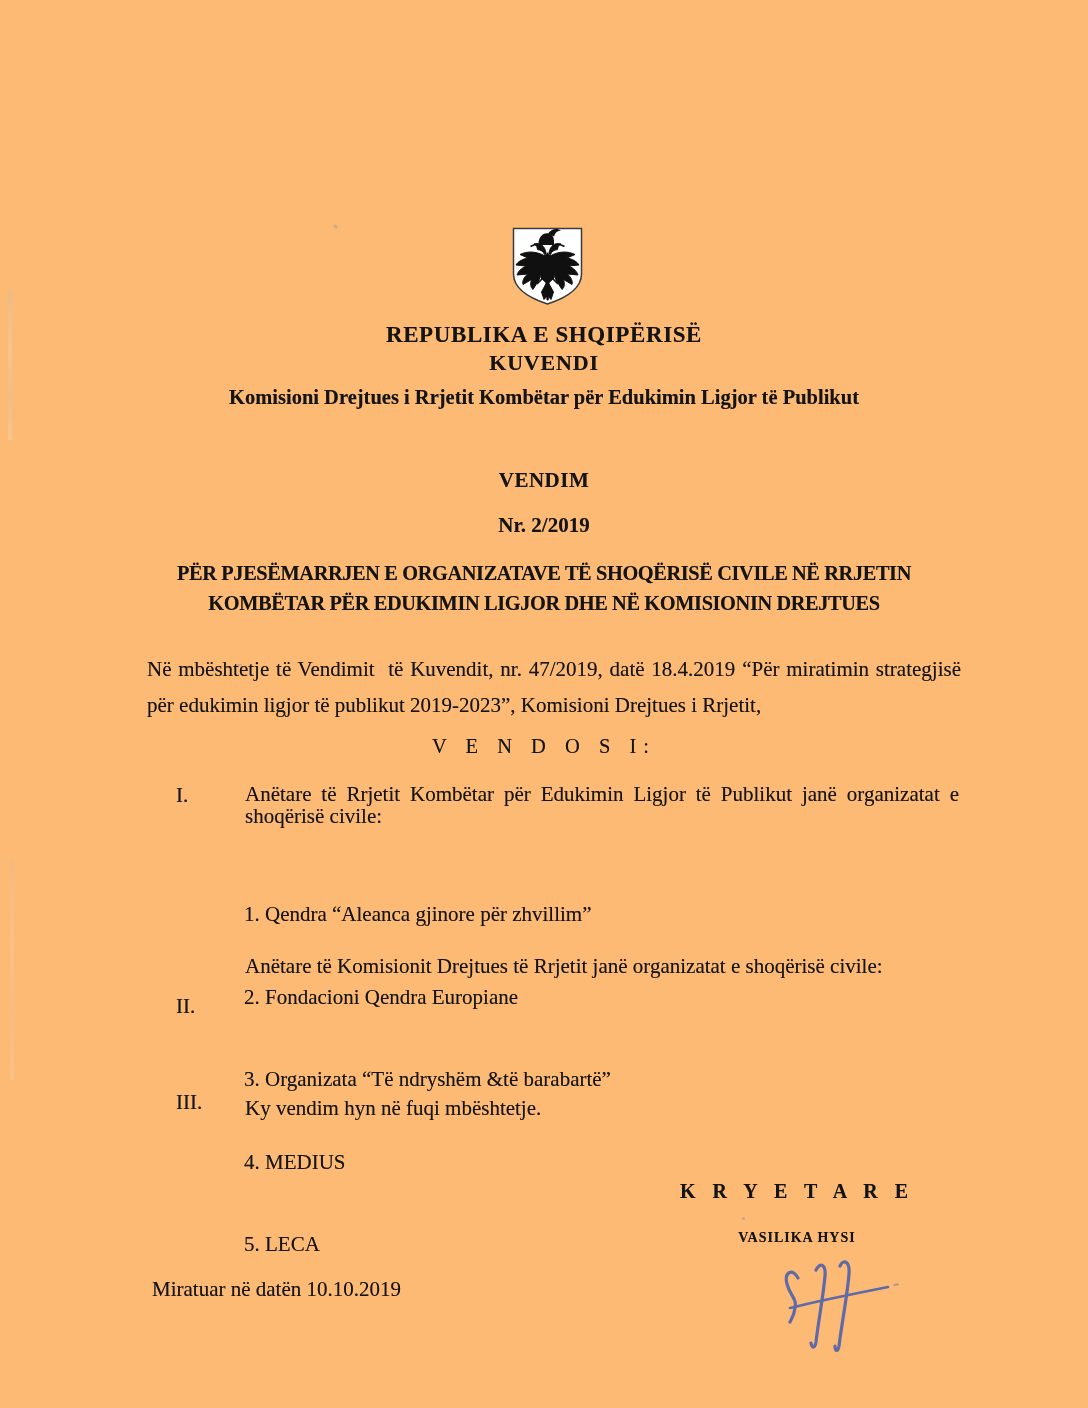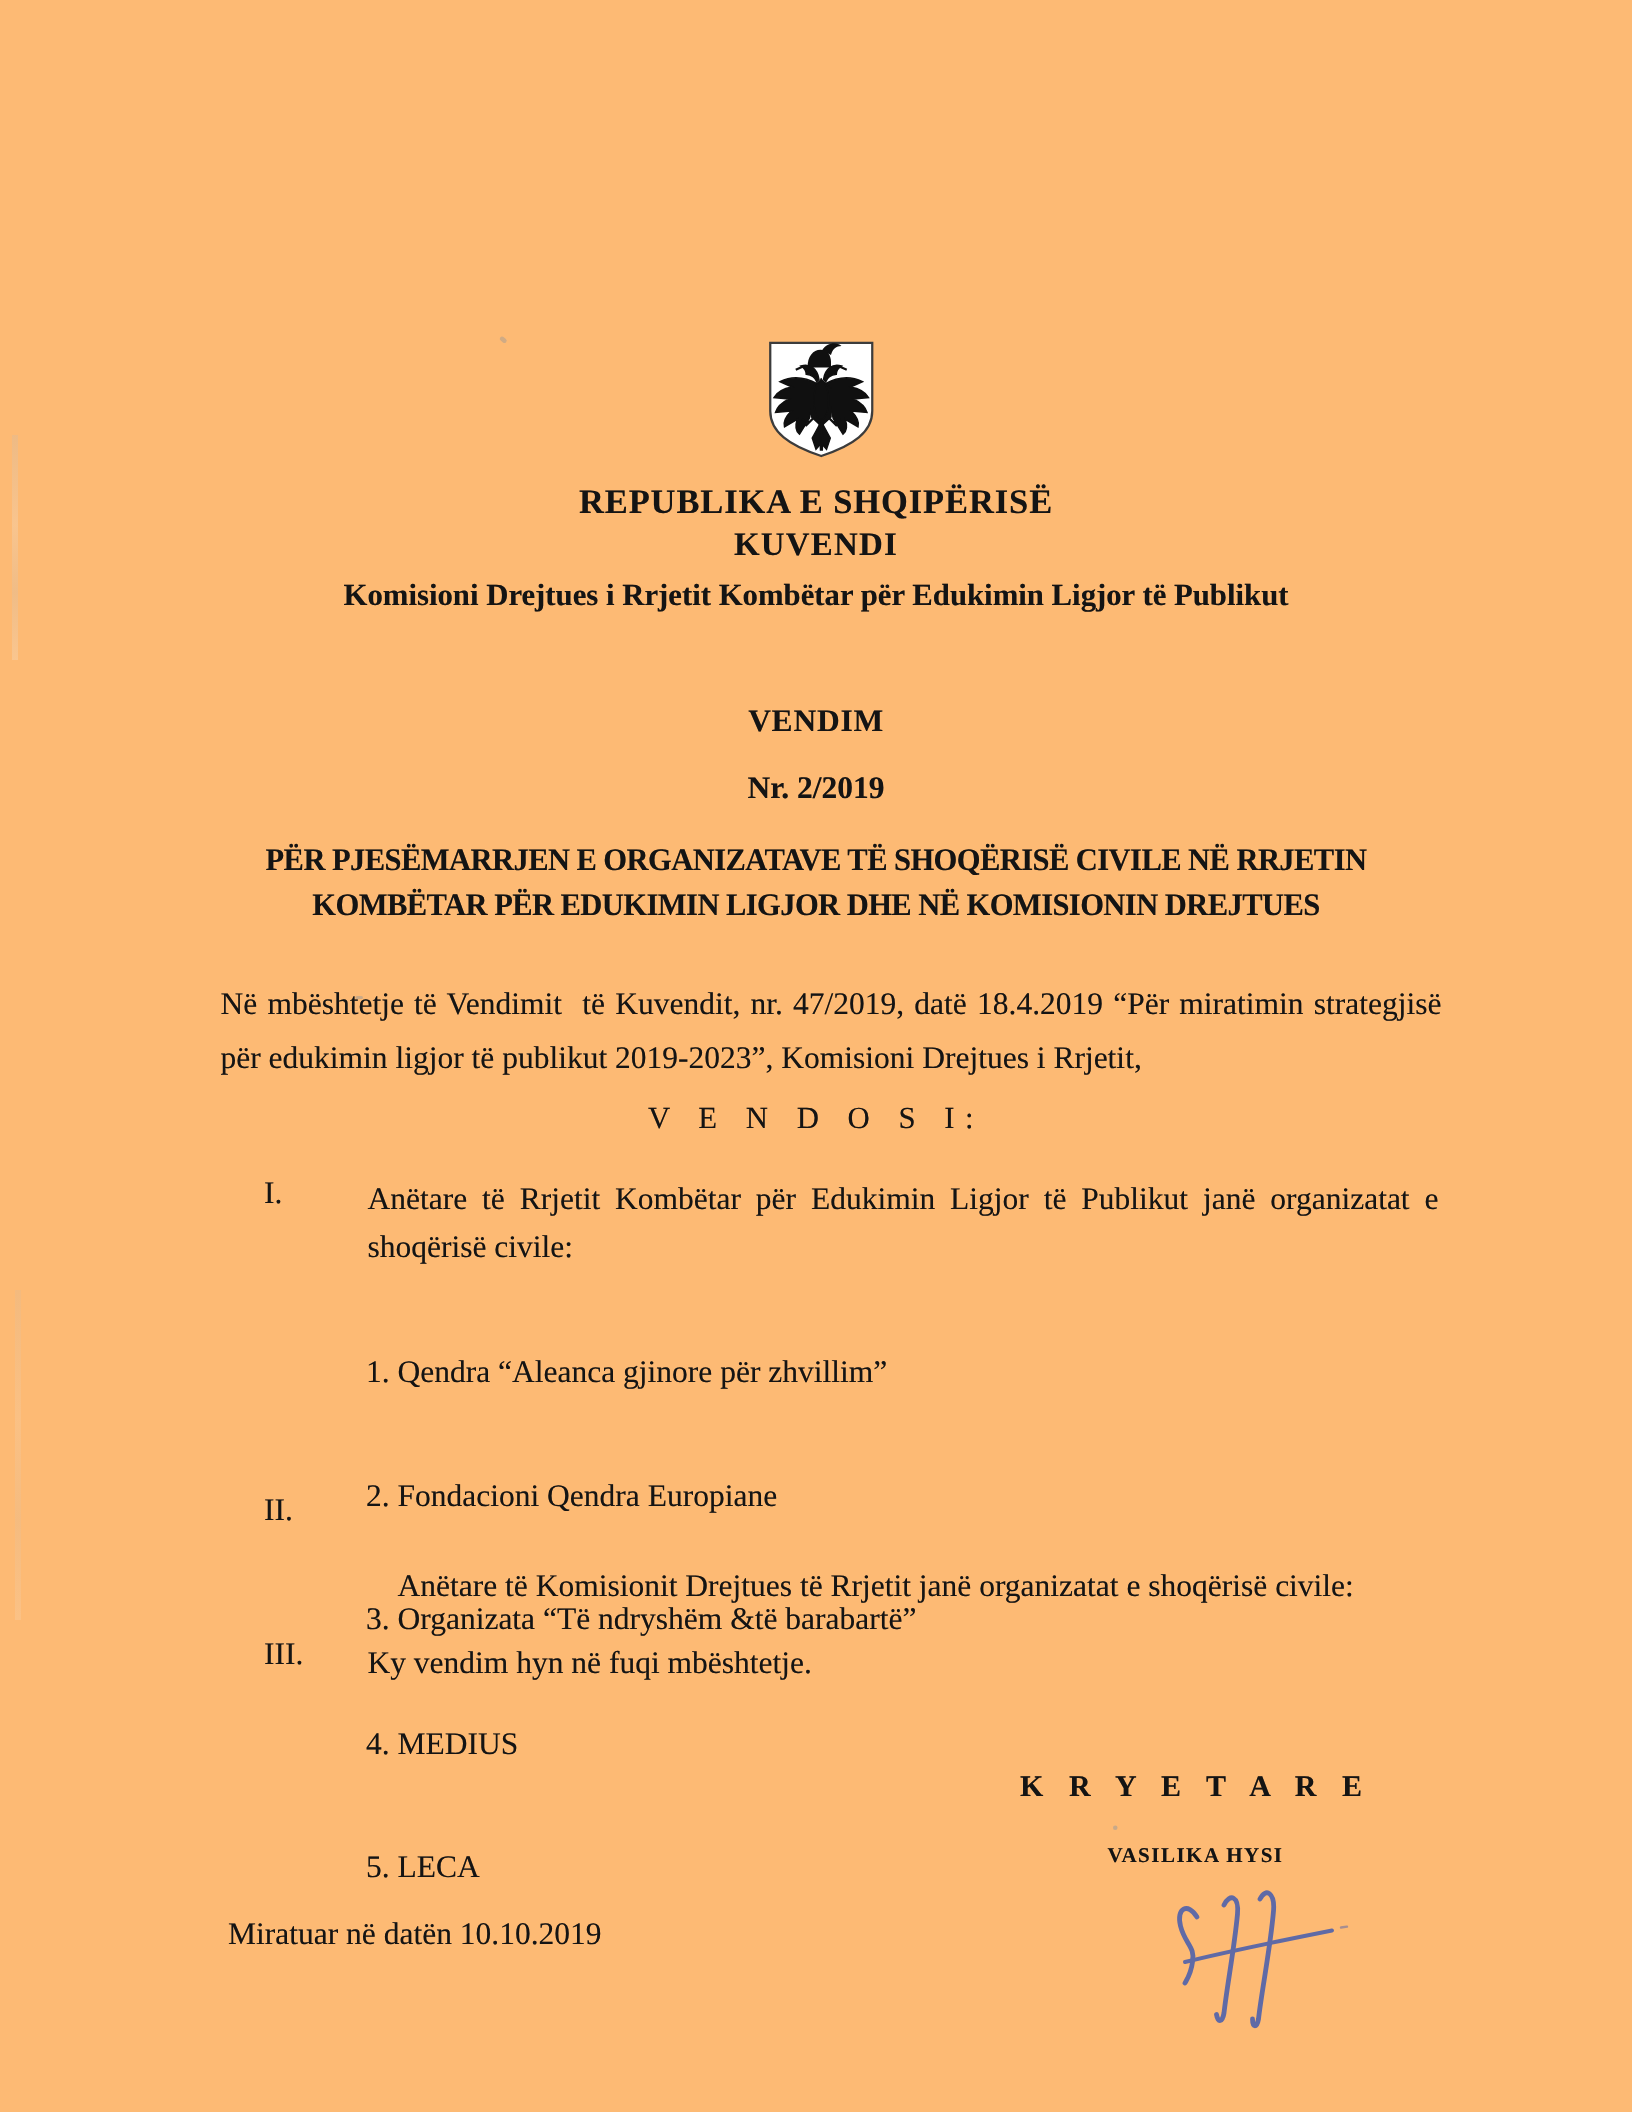--- a/index.html
+++ b/index.html
@@ -21,21 +21,21 @@
   .t-nr{font-size:21px;}
   .t-title{font-size:21px;letter-spacing:-0.4px;line-height:30px;transform:scaleX(.97);transform-origin:center;}
   .t-body{font-size:21px;}
   .preamble{
     left:147px;width:814px;
     text-align:justify;line-height:36px;
     white-space:pre-wrap;
   }
   .t-vendosi{font-size:20.5px;letter-spacing:7px;}
   .numeral{left:176px;width:62px;font-size:21px;}
-  .sec-text{left:245px;width:714px;text-align:justify;line-height:32px;}
+  .sec-text{left:245px;width:714px;text-align:justify;line-height:22px;}
   .sec-text-plain{left:245px;width:740px;line-height:36px;}
   .list{left:244px;line-height:27.5px;white-space:pre-wrap;}
   .list2{left:244px;line-height:27px;white-space:pre-wrap;}
   .sig-block{left:637px;width:320px;text-align:center;}
   .t-kryetare{font-size:20px;letter-spacing:6px;}
   .t-name{font-size:14px;letter-spacing:1px;text-align:center;}
   .speck{background:#9a9a9a;border-radius:2px;}
   .edge-smudge{width:4px;background:linear-gradient(#bbb,#e9e9e9 40%,#c4c4c4 70%,#eee);}
   .txt{ text-shadow:0 0 .4px rgba(20,20,20,.45); }
 </style>
@@ -88,21 +88,21 @@
   <div class="abs sec-text t-body txt" style="top:783px;">Anëtare të Rrjetit Kombëtar për Edukimin Ligjor të Publikut janë organizatat e shoqërisë civile:</div>
   <div class="abs list t-body txt" style="top:846px;">
     <div>1. Qendra “Aleanca gjinore për zhvillim”</div>
     <div>2. Fondacioni Qendra Europiane</div>
     <div>3. Organizata “Të ndryshëm &amp;të barabartë”</div>
     <div>4. MEDIUS</div>
     <div>5. LECA</div>
   </div>
 
   <div class="abs numeral txt" style="top:994px;">II.</div>
-  <div class="abs sec-text-plain t-body txt" style="top:1039px;margin-left:20px;">Anëtare të Komisionit Drejtues të Rrjetit janë organizatat e shoqërisë civile:</div>
+  <div class="abs sec-text-plain t-body txt" style="top:948px;">Anëtare të Komisionit Drejtues të Rrjetit janë organizatat e shoqërisë civile:</div>
 
   <div class="abs numeral txt" style="top:1090px;">III.</div>
   <div class="abs sec-text-plain t-body txt" style="top:1090px;">Ky vendim hyn në fuqi mbështetje.</div>
 
   <div class="abs sig-block b t-kryetare txt" style="top:1180px;">K R Y E T A R E</div>
   <div class="abs sig-block b t-name txt" style="top:1230px;">VASILIKA HYSI</div>
 
   <svg class="abs" style="left:738px;top:1256px;" width="210" height="150" viewBox="0 0 210 150" aria-hidden="true">
     <g fill="none" stroke="#4a5fae" stroke-width="3.2" stroke-linecap="round" opacity=".88">
       <path d="M60 22 C54 12 46 16 49 28 C52 40 59 42 57 52 C56 60 53 64 52 66"></path>

